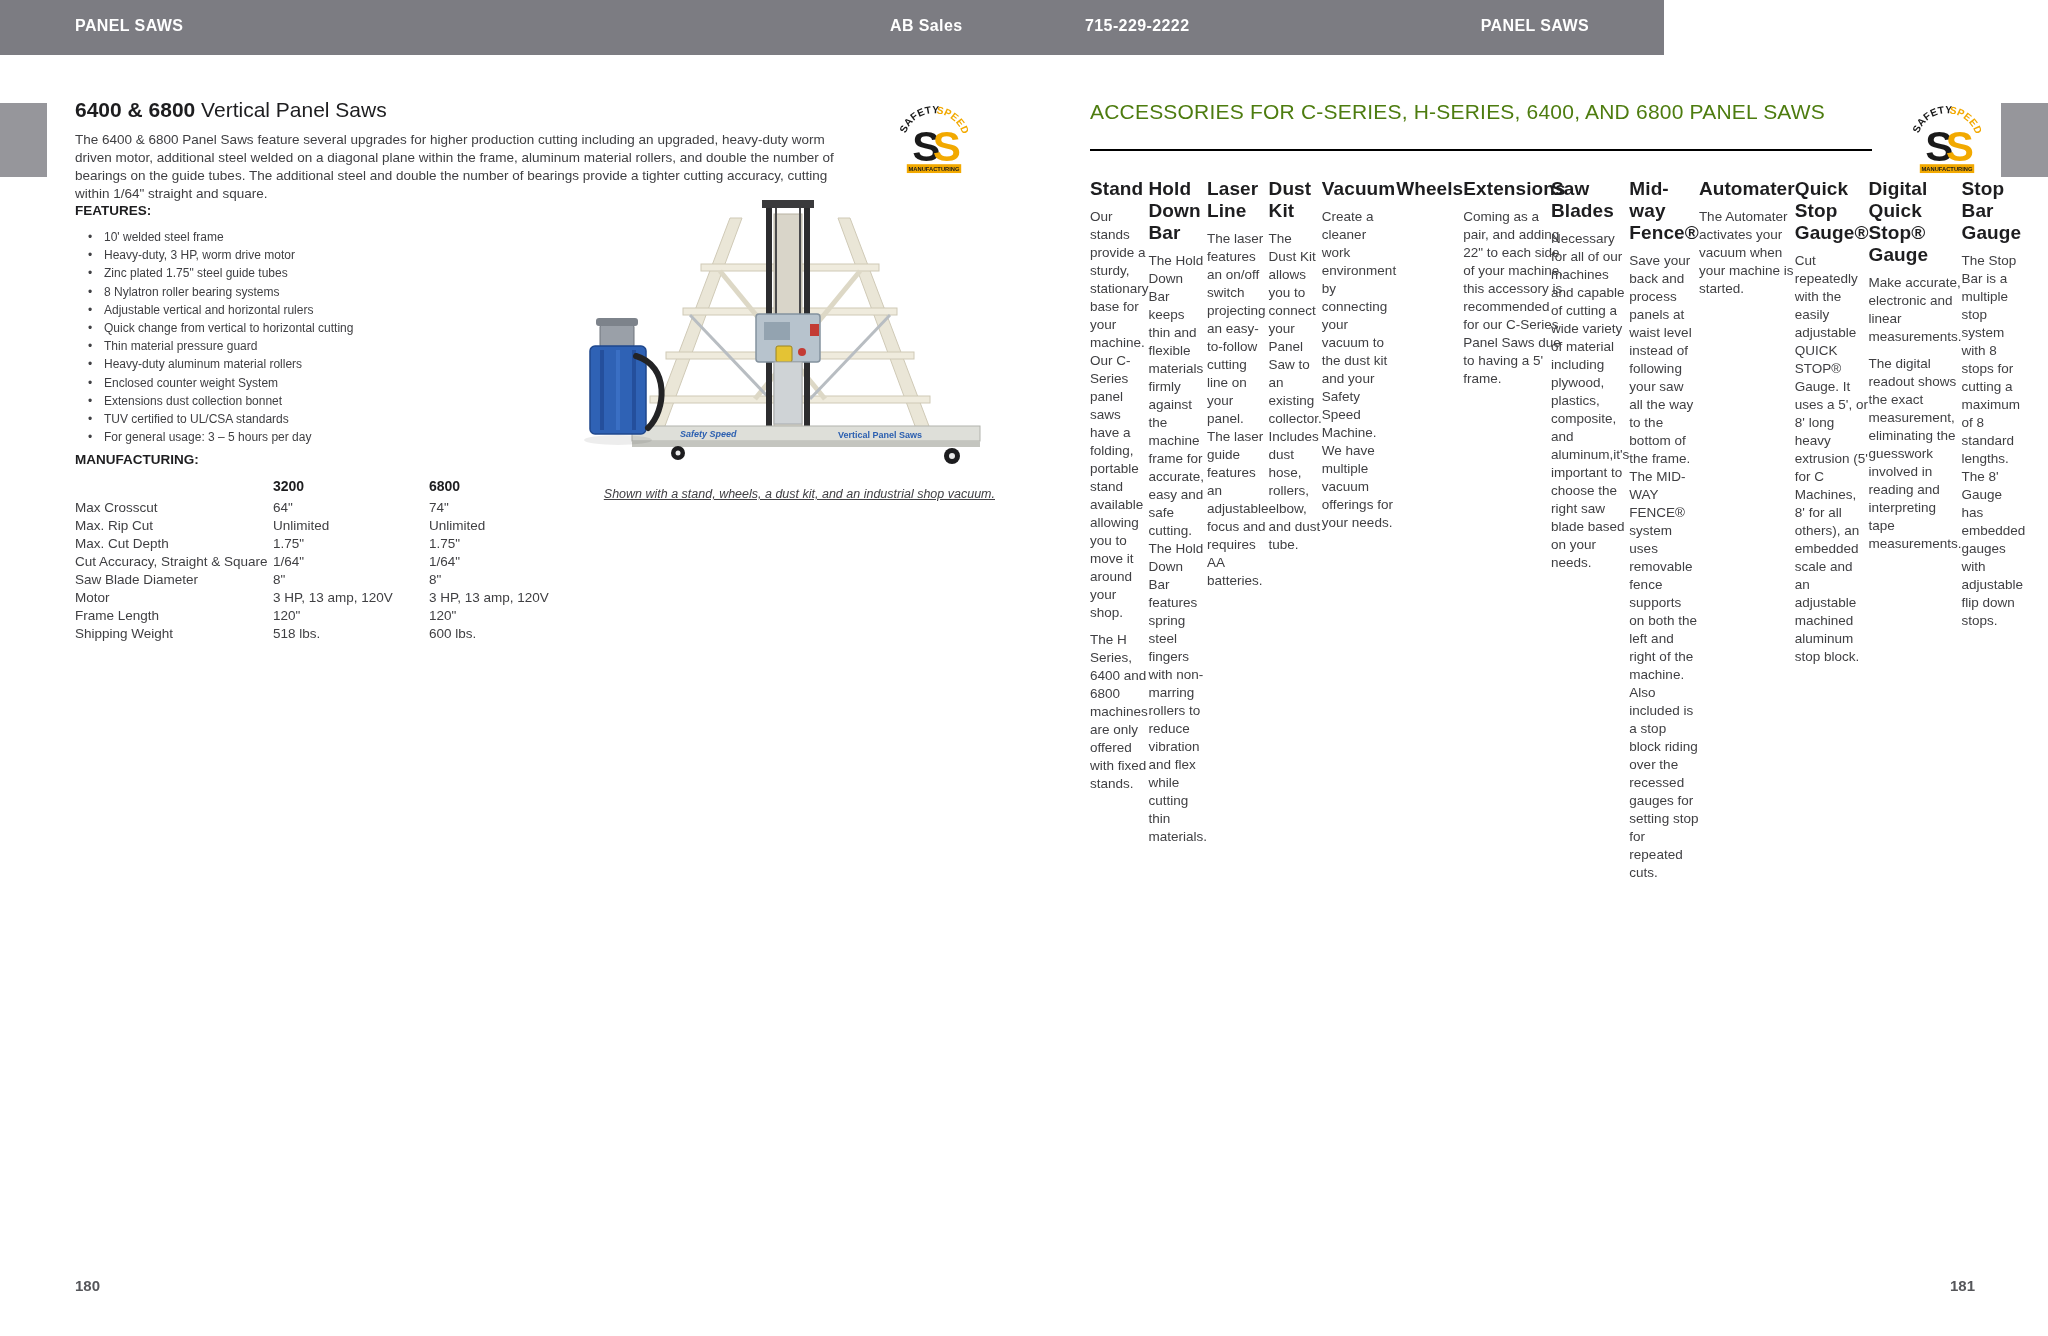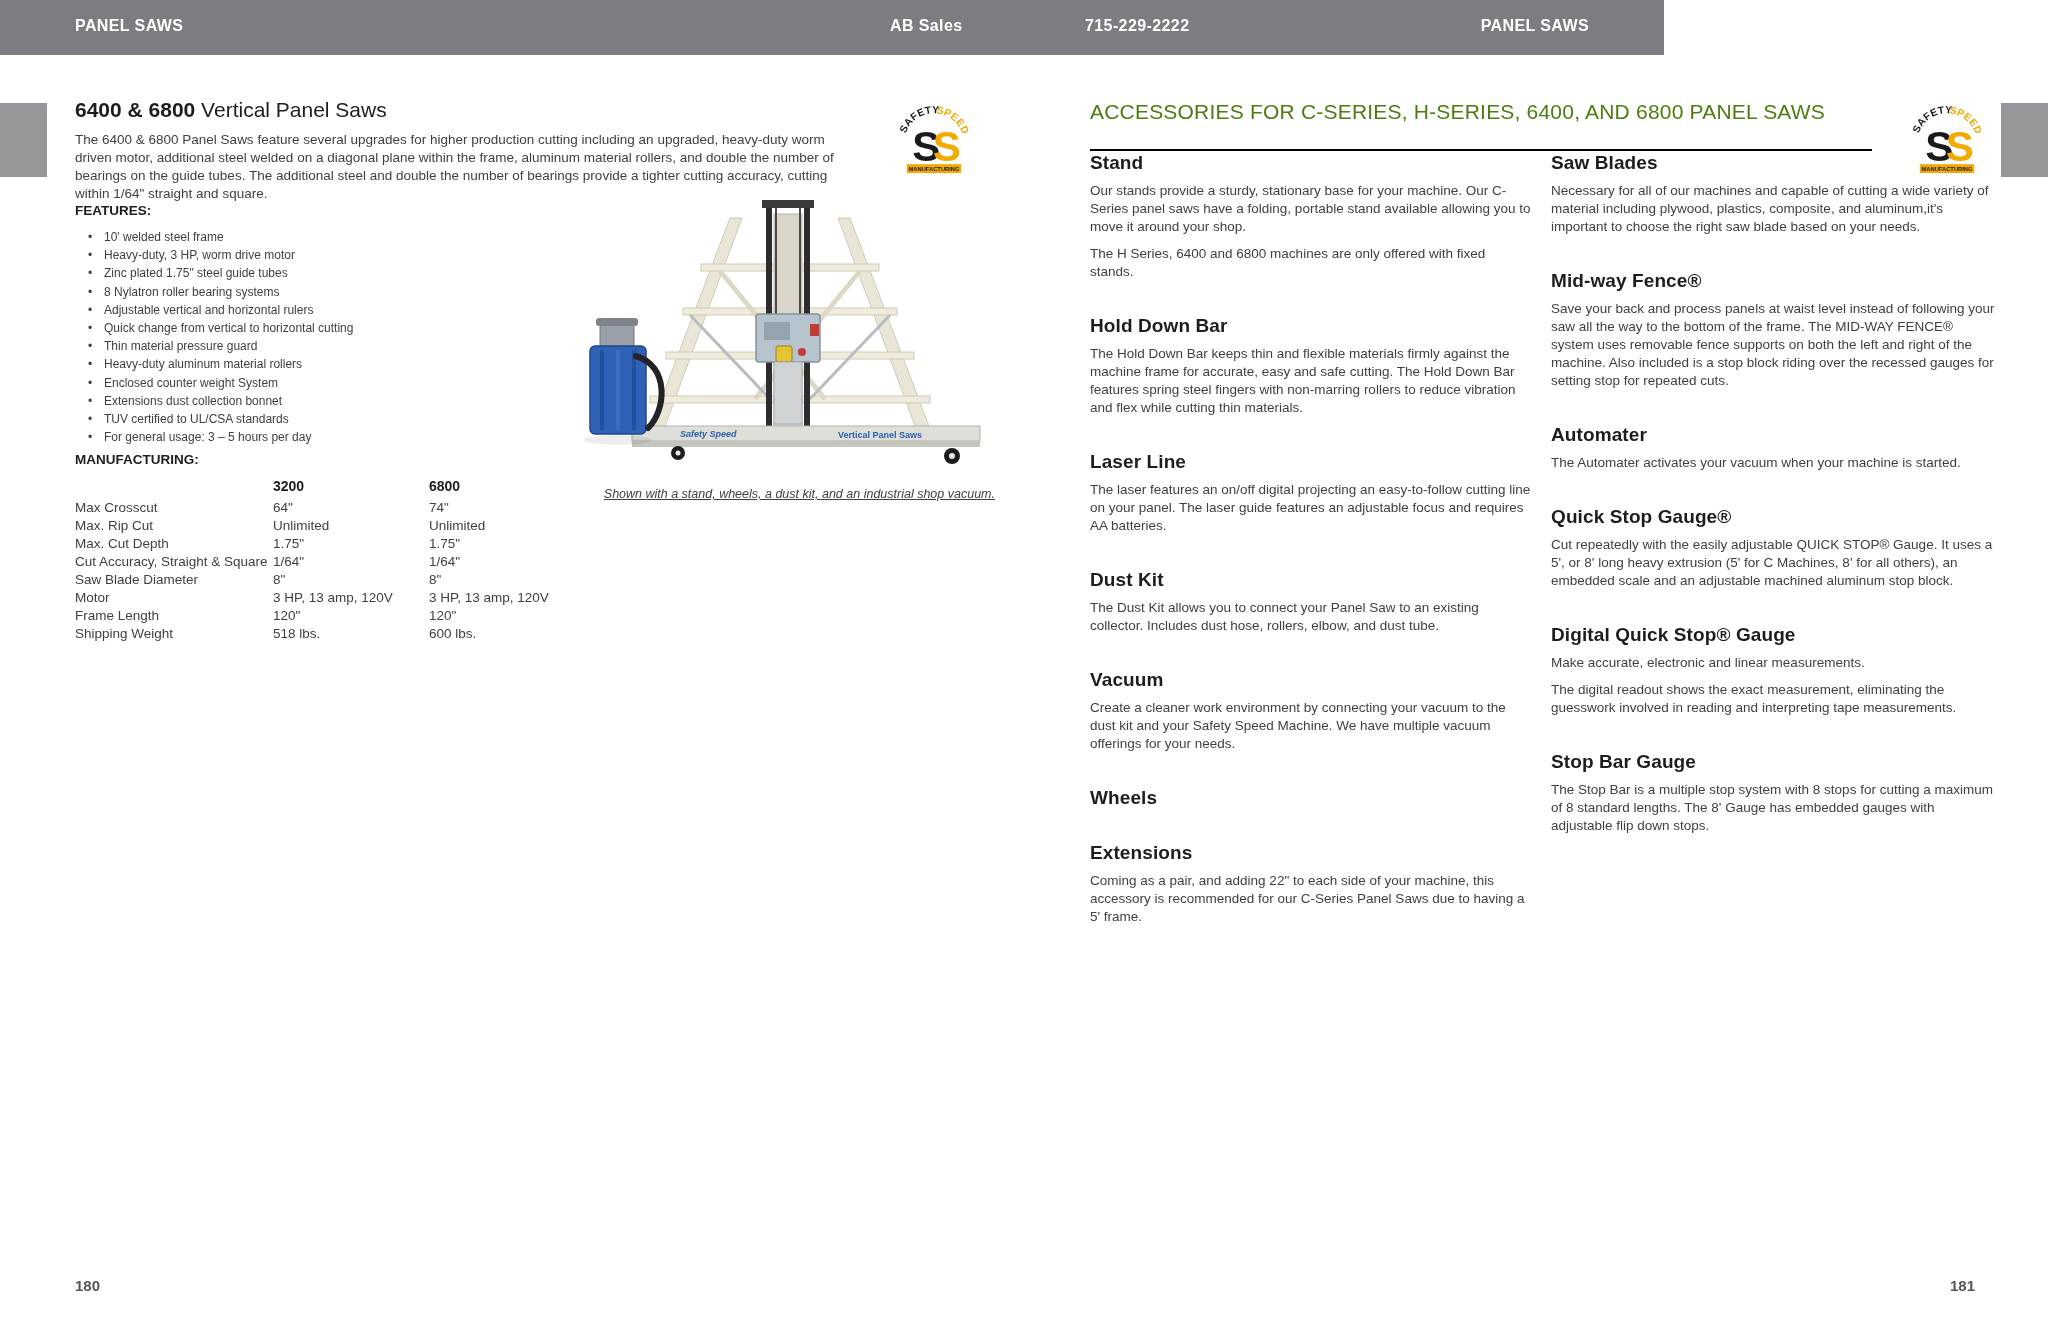--- a/index.html
+++ b/index.html
@@ -43,21 +43,21 @@
     font-size:12.5px; font-style:italic; color:#414044;text-decoration:underline; }
 
   
   .logo { position:absolute; width:68px; height:84px; }
   .logo.lp { left:900px; top:95px; }
   .logo.rp { left:1913px; top:95px; }
 
   
   .rp-heading { position:absolute; left:1090px; top:100px; width:782px; font-size:21px; color:#4d7c0f;
     padding-bottom:25px; border-bottom:2px solid #000000; letter-spacing:.2px; }
-  .col { position:absolute; top:140px; display:flex; flex-direction:column; }
+  .col { position:absolute; top:166px; display:flex; flex-direction:row; }
   .col1 { left:1090px; width:442px; }
   .col2 { left:1551px; width:448px; }
   .sec { margin-bottom:13px; }
   .sec h3 { font-size:19px; color:#1d1d1f; margin:12px 0 8px 0; letter-spacing:.1px; }
   .sec p { font-size:13.5px; line-height:18px; margin-bottom:9px; }
   .rp-pagenum { position:absolute; right:73px; top:1277px; font-size:15px; font-weight:bold; color:#55565a; }
 </style>
 </head>
 <body>
 
@@ -238,21 +238,21 @@
       <h3>Stand</h3>
       <p>Our stands provide a sturdy, stationary base for your machine. Our C-Series panel saws have a folding, portable stand available allowing you to move it around your shop.</p>
       <p>The H Series, 6400 and 6800 machines are only offered with fixed stands.</p>
     </div>
     <div class="sec">
       <h3>Hold Down Bar</h3>
       <p>The Hold Down Bar keeps thin and flexible materials firmly against the machine frame for accurate, easy and safe cutting. The Hold Down Bar features spring steel fingers with non-marring rollers to reduce vibration and flex while cutting thin materials.</p>
     </div>
     <div class="sec">
       <h3>Laser Line</h3>
-      <p>The laser features an on/off digital projecting an easy-to-follow cutting line on your panel. The laser guide features an adjustable focus and requires AA batteries.</p>
+      <p>The laser features an on/off switch projecting an easy-to-follow cutting line on your panel. The laser guide features an adjustable focus and requires AA batteries.</p>
     </div>
     <div class="sec">
       <h3>Dust Kit</h3>
       <p>The Dust Kit allows you to connect your Panel Saw to an existing collector. Includes dust hose, rollers, elbow, and dust tube.</p>
     </div>
     <div class="sec">
       <h3>Vacuum</h3>
       <p>Create a cleaner work environment by connecting your vacuum to the dust kit and your Safety Speed Machine. We have multiple vacuum offerings for your needs.</p>
     </div>
     <div class="sec">

